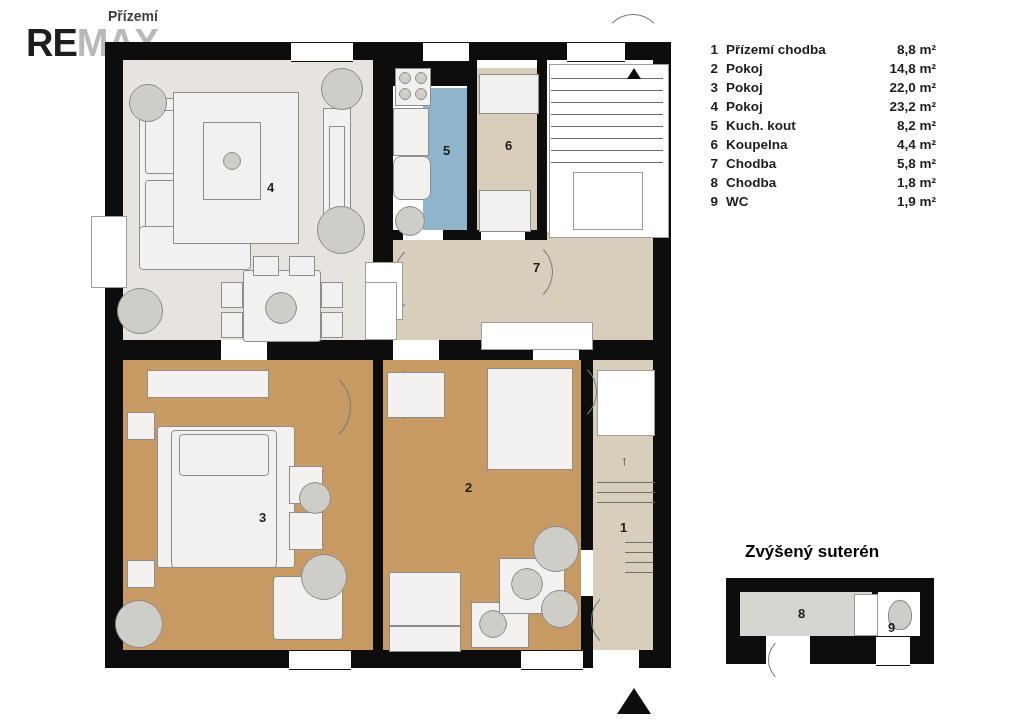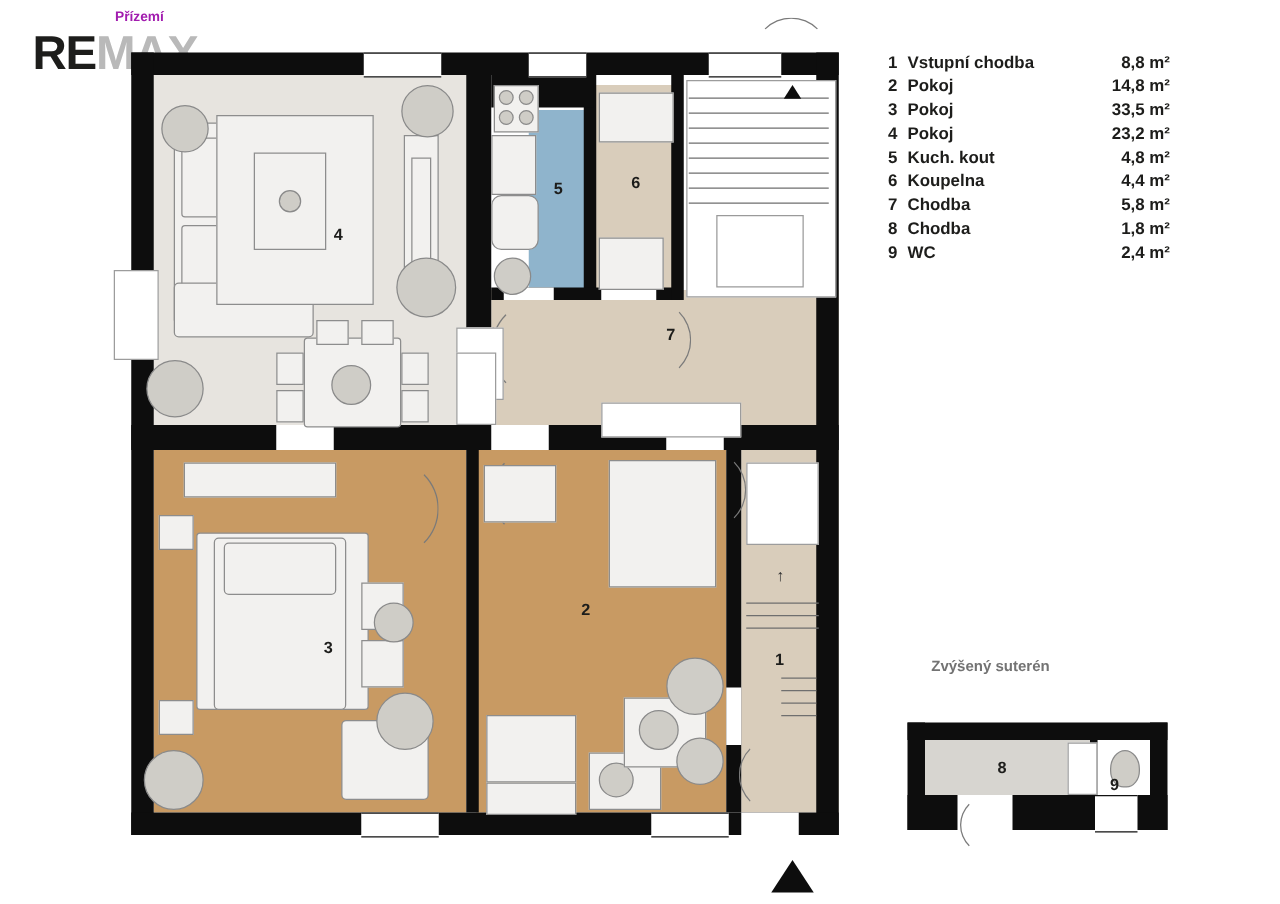--- a/index.html
+++ b/index.html
@@ -33,33 +33,33 @@
     color: #1d1d1b;
     font-family: "Liberation Sans", sans-serif;
   }
   .logo .faint {
     color: #b9b9b9;
   }
 
   
   .floor-title {
     position: absolute;
-    left: 92px;
+    left: 108px;
     top: 8px;
-    font-size: 11px;
+    font-size: 14px;
     font-weight: bold;
-    color: #a21caf;
+    color: #404040;
   }
   .basement-title {
     position: absolute;
     left: 745px;
-    top: 526px;
-    font-size: 12px;
+    top: 542px;
+    font-size: 17px;
     font-weight: bold;
-    color: #737373;
+    color: #000000;
   }
 
   
   .legend {
     position: absolute;
     left: 700px;
     top: 40px;
     width: 250px;
     font-size: 13.5px;
     font-weight: bold;
@@ -208,62 +208,62 @@
 
   <div class="logo">
     <span>RE</span><span class="faint">MAX</span>
   </div>
 
   <div class="floor-title">Přízemí</div>
 
   <div class="legend">
     <div class="legend-row">
       <span class="legend-num">1</span>
-      <span class="legend-name">Vstupní chodba</span>
+      <span class="legend-name">Přízemí chodba</span>
       <span class="legend-area">8,8 m²</span>
     </div>
     <div class="legend-row">
       <span class="legend-num">2</span>
       <span class="legend-name">Pokoj</span>
       <span class="legend-area">14,8 m²</span>
     </div>
     <div class="legend-row">
       <span class="legend-num">3</span>
       <span class="legend-name">Pokoj</span>
-      <span class="legend-area">33,5 m²</span>
+      <span class="legend-area">22,0 m²</span>
     </div>
     <div class="legend-row">
       <span class="legend-num">4</span>
       <span class="legend-name">Pokoj</span>
       <span class="legend-area">23,2 m²</span>
     </div>
     <div class="legend-row">
       <span class="legend-num">5</span>
       <span class="legend-name">Kuch. kout</span>
-      <span class="legend-area">4,8 m²</span>
+      <span class="legend-area">8,2 m²</span>
     </div>
     <div class="legend-row">
       <span class="legend-num">6</span>
       <span class="legend-name">Koupelna</span>
       <span class="legend-area">4,4 m²</span>
     </div>
     <div class="legend-row">
       <span class="legend-num">7</span>
       <span class="legend-name">Chodba</span>
       <span class="legend-area">5,8 m²</span>
     </div>
     <div class="legend-row">
       <span class="legend-num">8</span>
       <span class="legend-name">Chodba</span>
       <span class="legend-area">1,8 m²</span>
     </div>
     <div class="legend-row">
       <span class="legend-num">9</span>
       <span class="legend-name">WC</span>
-      <span class="legend-area">2,4 m²</span>
+      <span class="legend-area">1,9 m²</span>
     </div>
   </div>
 
   <div class="plan">
 
     <div class="floor tile-light" style="left:30px; top:28px; width:250px; height:290px;"></div>
     <div class="floor tile-blue" style="left:330px; top:58px; width:52px; height:150px;"></div>
     <div class="floor tile-beige" style="left:382px; top:38px; width:70px; height:170px;"></div>
     <div class="floor white-fl" style="left:452px; top:20px; width:126px; height:190px;"></div>
     <div class="floor tile-beige" style="left:300px; top:202px; width:278px; height:108px;"></div>

